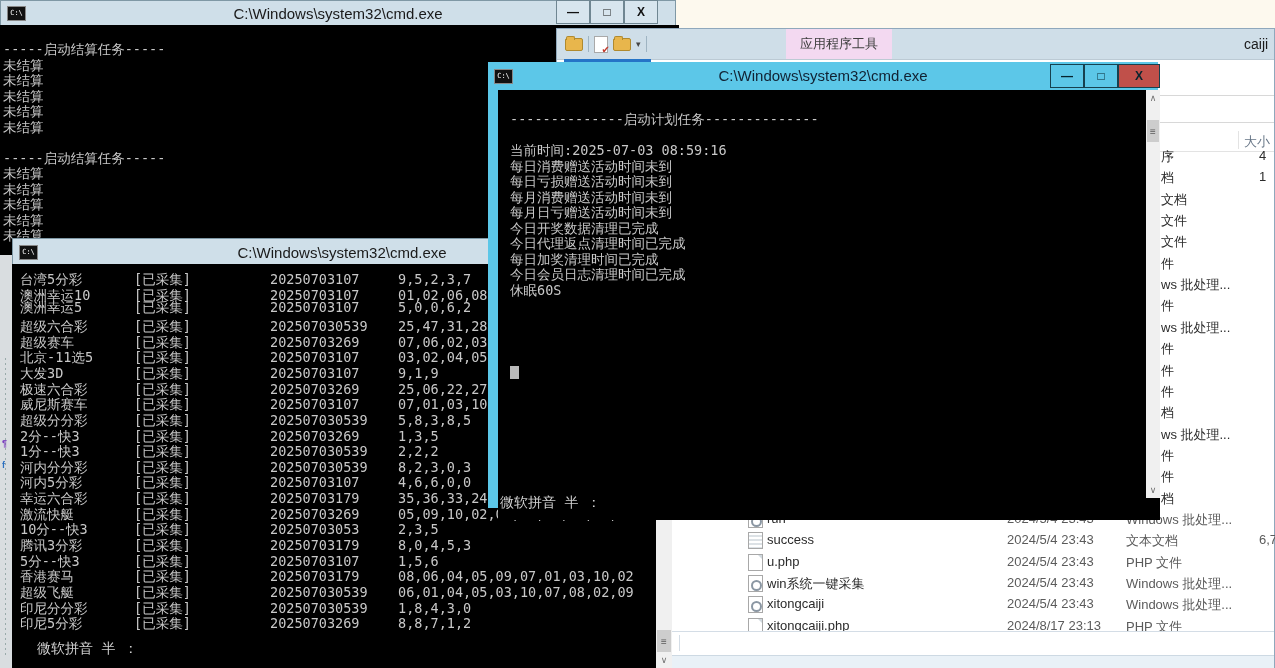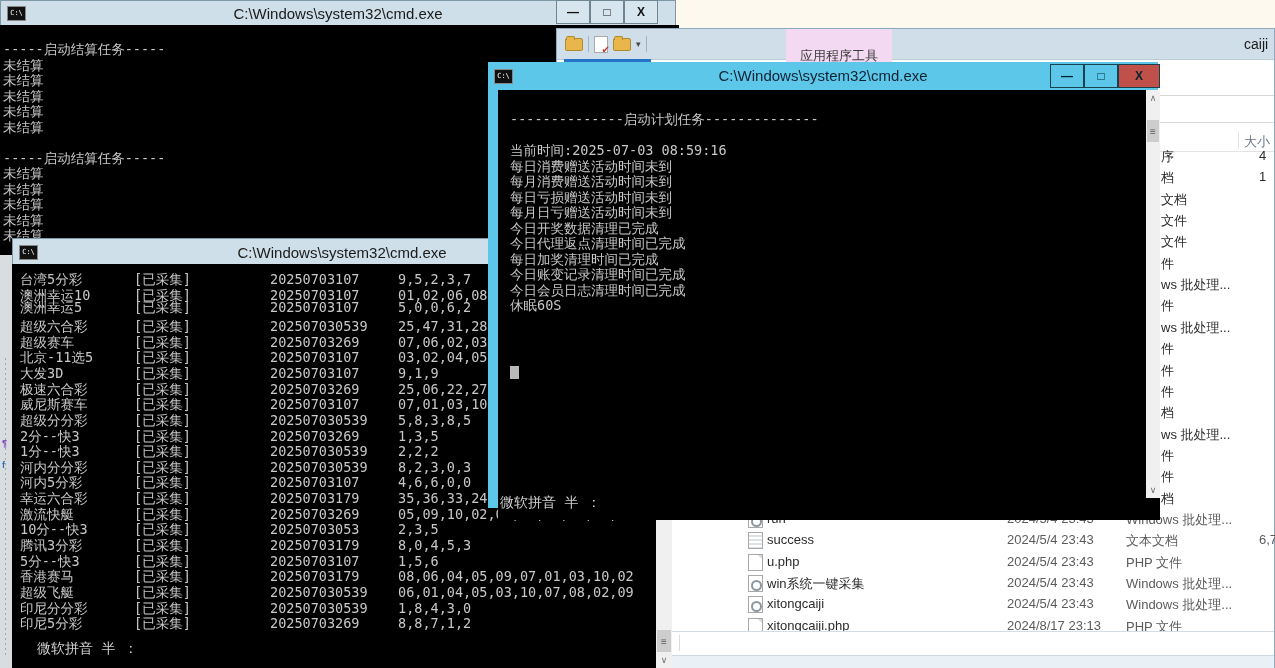--- a/index.html
+++ b/index.html
@@ -38,21 +38,21 @@
   #explorer{background:#fff;border:1px solid #8fa8bc;}
   .exp-titlebar{position:absolute;left:0;top:0;right:0;height:30px;background:#cfdee8;border-bottom:1px solid #bccad4;display:flex;align-items:center;}
   .qat{display:flex;align-items:center;gap:5px;margin-left:8px;}
   .qat-sep{width:1px;height:16px;background:#9fb4c2;}
   .fold{width:16px;height:11px;background:#e8b64c;border:1px solid #b08a2e;border-radius:2px;position:relative;}
   .fold:before{content:"";position:absolute;left:0;top:-3px;width:7px;height:3px;background:#e8b64c;border:1px solid #b08a2e;border-bottom:none;border-radius:2px 2px 0 0;}
   .checkdoc{width:12px;height:15px;background:#fff;border:1px solid #a9a9a9;position:relative;}
   .checkdoc:after{content:"✔";position:absolute;right:-3px;bottom:-3px;color:#c2392b;font-size:10px;}
   .dd-arrow{color:#444;font-size:9px;}
   .ctx-tab{position:absolute;top:0;height:30px;display:flex;align-items:center;justify-content:center;
-    background:#f3d9f1;color:#3f3f3f;font-size:13px;padding:12px 14px;}
+    background:#f3d9f1;color:#3f3f3f;font-size:13px;padding:0 14px;}
   .exp-title{position:absolute;top:7px;font-size:14px;color:#1a1a1a;white-space:nowrap;}
   .file-tab{position:absolute;background:#2574c7;}
   .addr-strip{position:absolute;left:0;right:0;background:#fff;border-top:1px solid #d8d8d8;border-bottom:1px solid #d8d8d8;}
   .col-header{position:absolute;left:0;right:0;border-bottom:1px solid #e3e3e3;background:#fff;}
   .col-size-label{position:absolute;top:4px;font-size:13px;color:#667586;}
   .col-div{position:absolute;top:2px;bottom:2px;width:1px;background:#e3e3e3;}
   .frow{position:absolute;left:0;right:0;height:21.35px;font-size:13px;color:#2b2b2b;}
   .frow span{position:absolute;top:3px;white-space:nowrap;}
   .ficon{position:absolute;width:13px;height:15px;top:3px;background:#fff;border:1px solid #a8a8a8;}
   .ficon.batch:after{content:"";position:absolute;left:2px;top:4px;width:7px;height:7px;border:2px solid #8b97a3;border-radius:50%;}
@@ -277,25 +277,24 @@
       <div class="ime-line" style="left:2px;bottom:8px;">微软拼音 半 ：</div>
       <div class="sb" style="right:0;top:0;width:14px;height:408px;">
         <div class="sb-btn" style="top:0;">∧</div>
         <div class="sb-thumb" style="top:30px;">≡</div>
         <div class="sb-btn" style="bottom:0;">∨</div>
       </div>
     <div class="con-line">--------------启动计划任务--------------</div>
         <div class="con-line"> </div>
         <div class="con-line">当前时间:2025-07-03 08:59:16</div>
         <div class="con-line">每日消费赠送活动时间未到</div>
+        <div class="con-line">每日亏损赠送活动时间未到</div>
         <div class="con-line">每月消费赠送活动时间未到</div>
-        <div class="con-line">每日亏损赠送活动时间未到</div>
         <div class="con-line">每月日亏赠送活动时间未到</div>
         <div class="con-line">今日开奖数据清理已完成</div>
         <div class="con-line">今日代理返点清理时间已完成</div>
         <div class="con-line">每日加奖清理时间已完成</div>
-        <div class="con-line">今日账变记录清理时间已完成</div>
         <div class="con-line">今日会员日志清理时间已完成</div>
         <div class="con-line">休眠60S</div>
       </div>
   </div>
 
 </div>
 
 </body></html>

